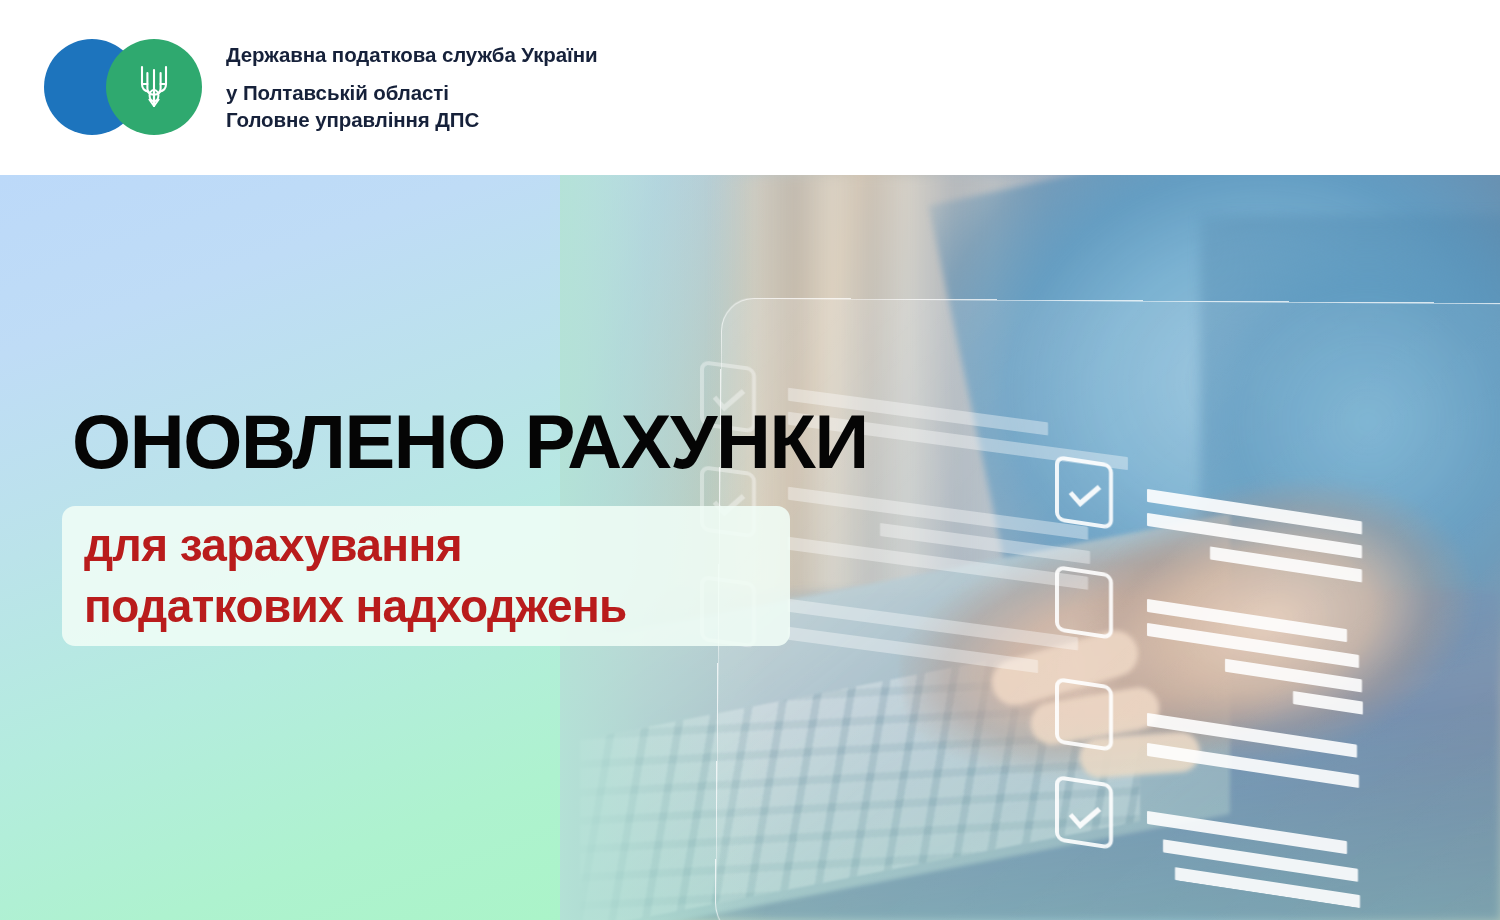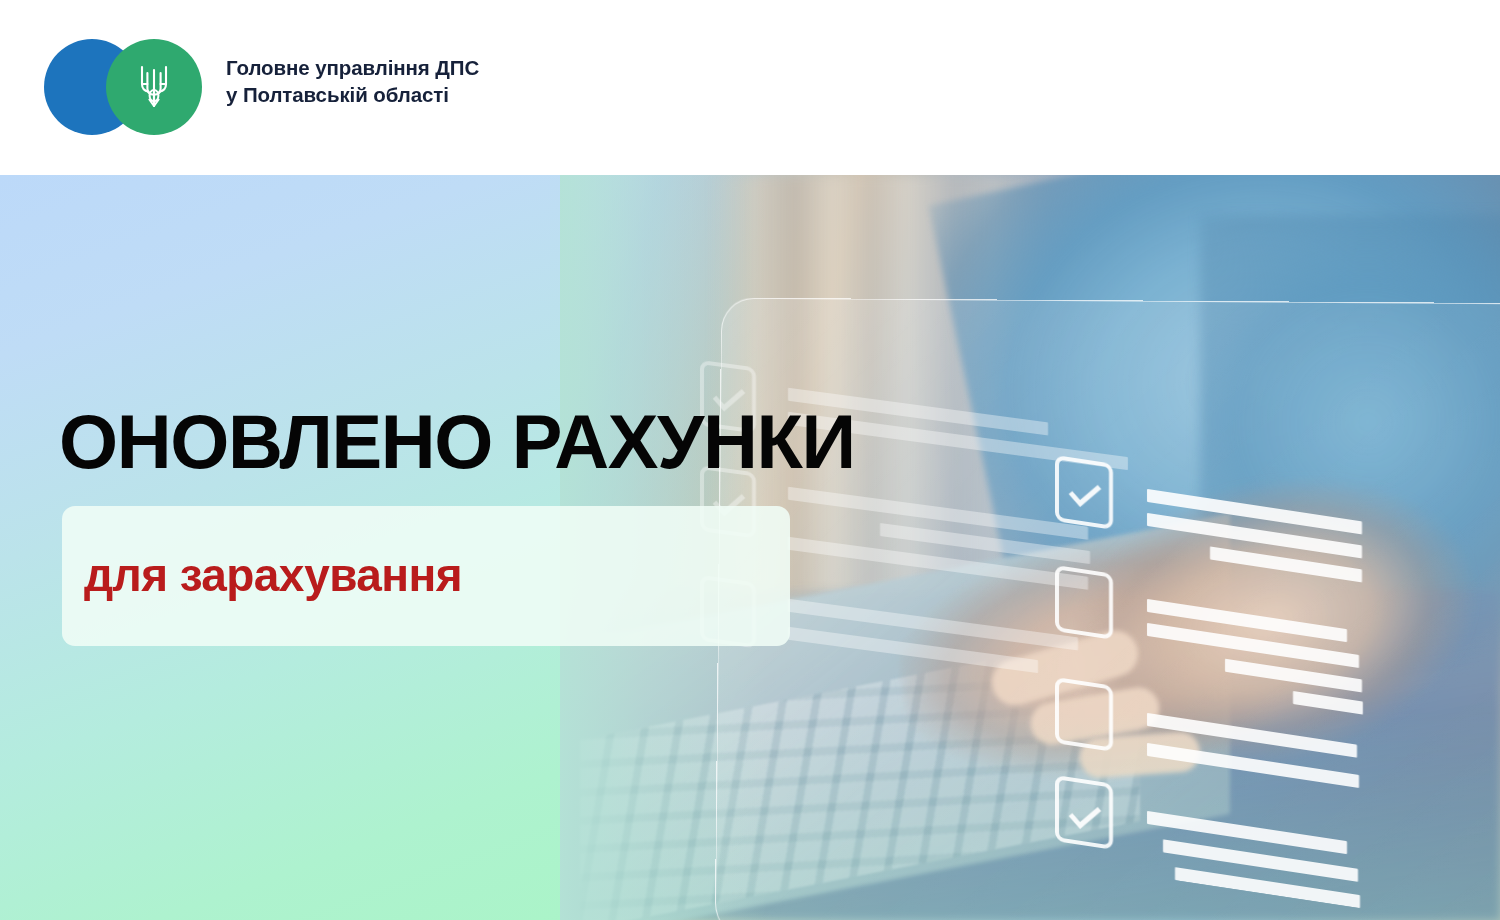--- a/index.html
+++ b/index.html
@@ -215,21 +215,21 @@
   .bar { position:absolute; background:rgba(255,255,255,0.92); border-radius:1px; }
 
   
   .checklist-back { left:700px; top:185px; opacity:0.40; transform:skewY(7.6deg); }
   
   .checklist-front { left:1055px; top:280px; opacity:0.97; transform:skewY(8.6deg); }
 
   
   .text-block { position:absolute; left:0; top:0; z-index:30; }
   .headline {
-    position:absolute; left:59px; top:404px;
+    position:absolute; left:72px; top:404px;
     font-size:76px; font-weight:700; color:#050505;
     letter-spacing:-1.4px; line-height:1;
     white-space:nowrap;
   }
   .subtitle-box {
     position:absolute; left:62px; top:506px;
     width:728px; height:140px;
     background:rgba(240,253,246,0.88);
     border-radius:13px;
     display:flex; flex-direction:column; justify-content:center;
@@ -259,23 +259,24 @@
           <path d="M29 5 L29 22 C29 26.5 26 29 22.4 29.6"></path>
           <path d="M10.4 11 L10.4 26.5 C10.4 30.5 13.2 32.6 17 32.8 C20.8 32.6 23.6 30.5 23.6 26.5 L23.6 11"></path>
           <path d="M5 22 L10.4 22 M29 22 L23.6 22"></path>
           <ellipse cx="17" cy="33.6" rx="4.4" ry="5.6"></ellipse>
           <path d="M17 28 L17 39.2"></path>
         </svg>
       </div>
     </div>
 
     <div class="header-text">
+      <div class="hdr-line1">Державна податкова служба України</div>
       <div class="hdr-line2">
+        <div>у Полтавській області</div>
         <div>Головне управління ДПС</div>
-        <div>у Полтавській області</div>
       </div>
     </div>
   </div>
 
   <div class="hero">
 
     <div class="photo">
       <div class="photo-base"></div>
       <div class="photo-bands"></div>
       <div class="shirt"></div>
@@ -346,16 +347,17 @@
         <div class="bar" style="left:120px;top:74px;width:185px;height:13px;"></div>
       </div>
     </div>
 
   </div>
 
   <div class="text-block">
     <div class="headline">ОНОВЛЕНО РАХУНКИ</div>
     <div class="subtitle-box">
       <div class="sub-line">для зарахування</div>
+      <div class="sub-line">податкових надходжень</div>
     </div>
   </div>
 
 </div>
 
 </body></html>

